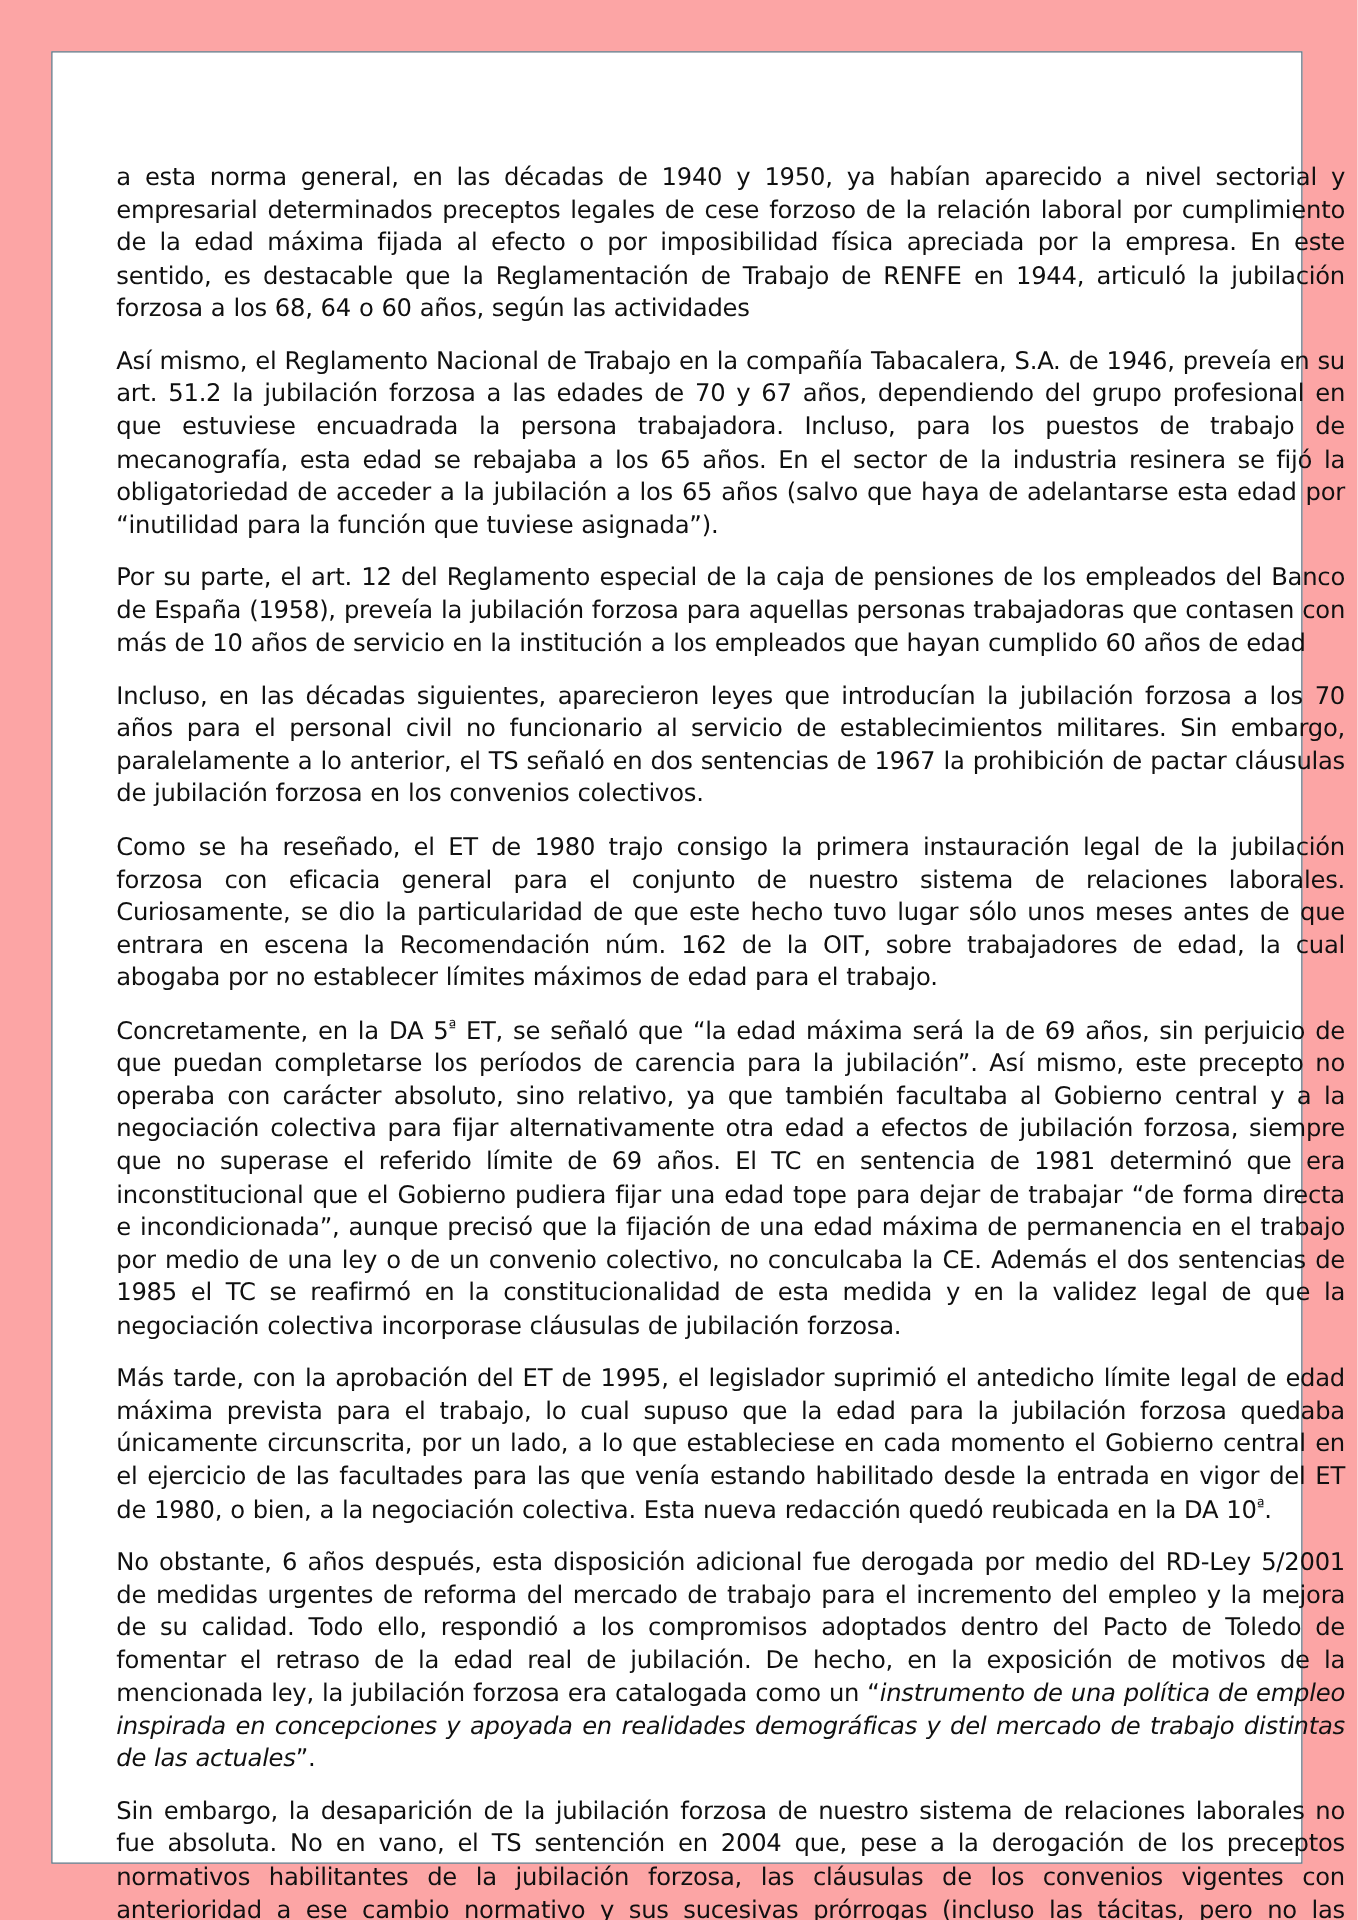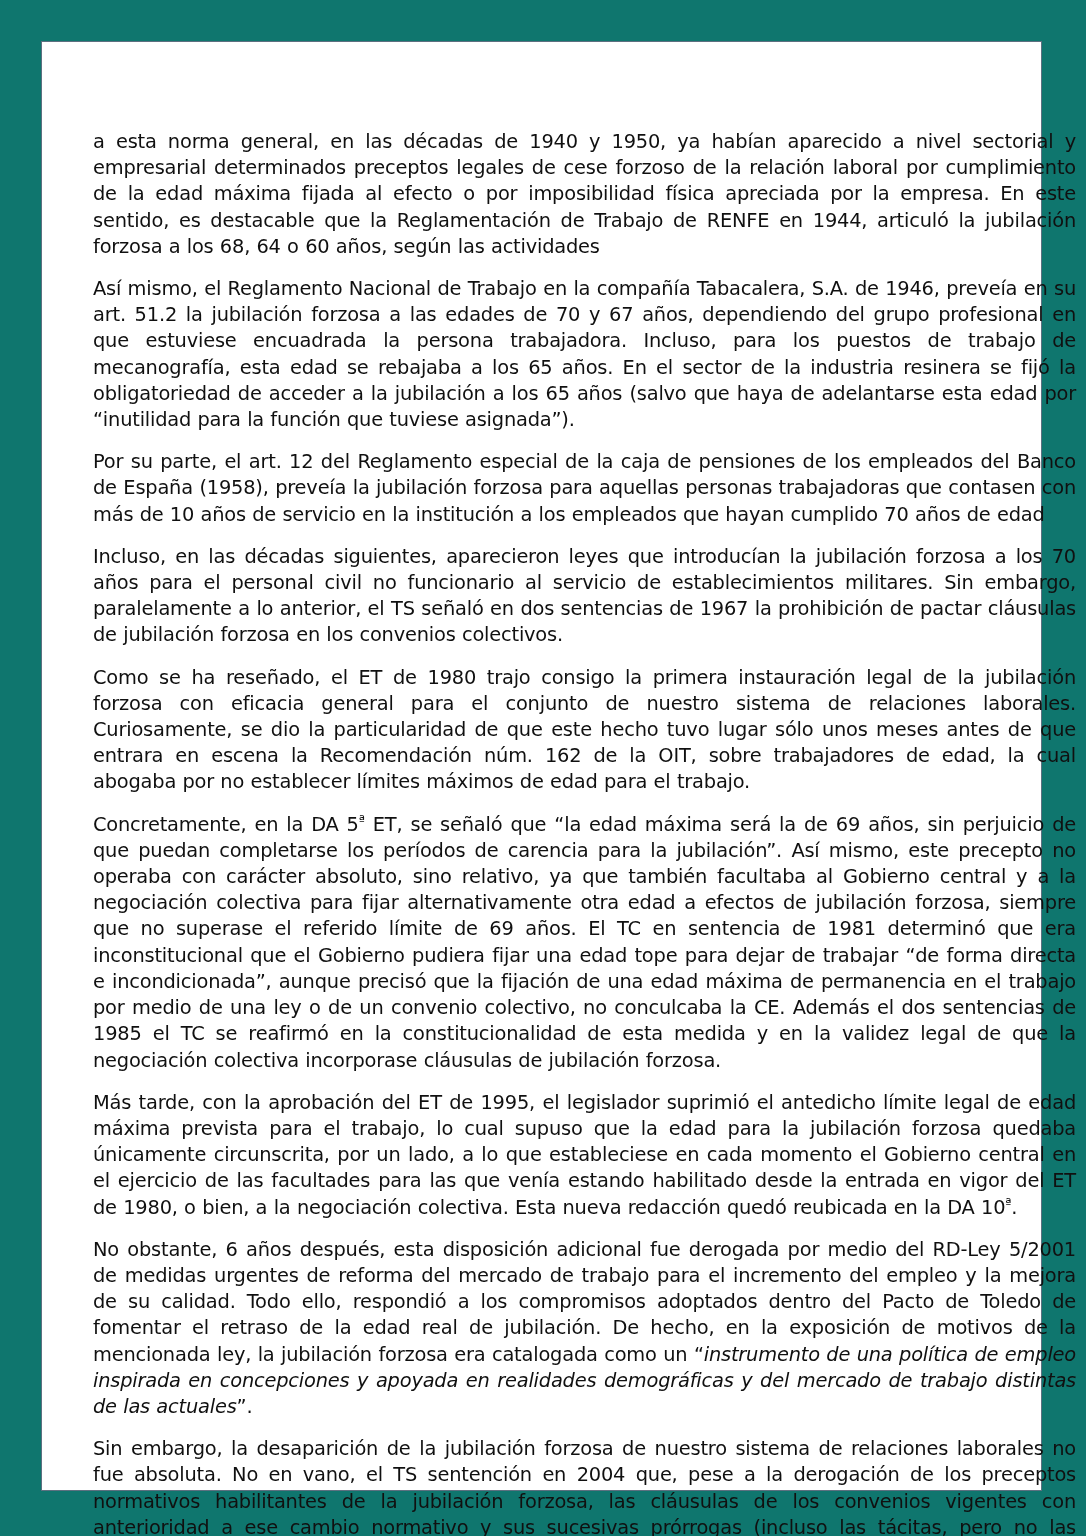--- a/index.html
+++ b/index.html
@@ -15,21 +15,21 @@
     -webkit-font-smoothing: antialiased;
   }
 
   
   #page-sheet {
     position: absolute;
     left: 0;
     top: 0;
     width: 1086px;
     height: 1536px;
-    background: #0f766e;
+    background: #fca5a5;
     overflow: hidden;
   }
 
   #page-border {
     position: absolute;
     left: 41px;
     top: 41px;
     width: 1001px;
     height: 1450px;
     border: 1.5px solid #5d7080;
@@ -80,21 +80,21 @@
 <div id="page-sheet">
 
   <div id="page-border">
 
     <div id="text-body">
 
       <p class="para">a esta norma general, en las décadas de 1940 y 1950, ya habían aparecido a nivel sectorial y empresarial determinados preceptos legales de cese forzoso de la relación laboral por cumplimiento de la edad máxima fijada al efecto o por imposibilidad física apreciada por la empresa. En este sentido, es destacable que la Reglamentación de Trabajo de RENFE en 1944, articuló la jubilación forzosa a los 68, 64 o 60 años, según las actividades</p>
 
       <p class="para">Así mismo, el Reglamento Nacional de Trabajo en la compañía Tabacalera, S.A. de 1946, preveía en su art. 51.2 la jubilación forzosa a las edades de 70 y 67 años, dependiendo del grupo profesional en que estuviese encuadrada la persona trabajadora. Incluso, para los puestos de trabajo de mecanografía, esta edad se rebajaba a los 65 años. En el sector de la industria resinera se fijó la obligatoriedad de acceder a la jubilación a los 65 años (salvo que haya de adelantarse esta edad por “inutilidad para la función que tuviese asignada”).</p>
 
-      <p class="para">Por su parte, el art. 12 del Reglamento especial de la caja de pensiones de los empleados del Banco de España (1958), preveía la jubilación forzosa para aquellas personas trabajadoras que contasen con más de 10 años de servicio en la institución a los empleados que hayan cumplido 70 años de edad</p>
+      <p class="para">Por su parte, el art. 12 del Reglamento especial de la caja de pensiones de los empleados del Banco de España (1958), preveía la jubilación forzosa para aquellas personas trabajadoras que contasen con más de 10 años de servicio en la institución a los empleados que hayan cumplido 60 años de edad</p>
 
       <p class="para">Incluso, en las décadas siguientes, aparecieron leyes que introducían la jubilación forzosa a los 70 años para el personal civil no funcionario al servicio de establecimientos militares. Sin embargo, paralelamente a lo anterior, el TS señaló en dos sentencias de 1967 la prohibición de pactar cláusulas de jubilación forzosa en los convenios colectivos.</p>
 
       <p class="para">Como se ha reseñado, el ET de 1980 trajo consigo la primera instauración legal de la jubilación forzosa con eficacia general para el conjunto de nuestro sistema de relaciones laborales. Curiosamente, se dio la particularidad de que este hecho tuvo lugar sólo unos meses antes de que entrara en escena la Recomendación núm. 162 de la OIT, sobre trabajadores de edad, la cual abogaba por no establecer límites máximos de edad para el trabajo.</p>
 
       <p class="para">Concretamente, en la DA 5<sup class="ord">ª</sup> ET, se señaló que “la edad máxima será la de 69 años, sin perjuicio de que puedan completarse los períodos de carencia para la jubilación”. Así mismo, este precepto no operaba con carácter absoluto, sino relativo, ya que también facultaba al Gobierno central y a la negociación colectiva para fijar alternativamente otra edad a efectos de jubilación forzosa, siempre que no superase el referido límite de 69 años. El TC en sentencia de 1981 determinó que era inconstitucional que el Gobierno pudiera fijar una edad tope para dejar de trabajar “de forma directa e incondicionada”, aunque precisó que la fijación de una edad máxima de permanencia en el trabajo por medio de una ley o de un convenio colectivo, no conculcaba la CE. Además el dos sentencias de 1985 el TC se reafirmó en la constitucionalidad de esta medida y en la validez legal de que la negociación colectiva incorporase cláusulas de jubilación forzosa.</p>
 
       <p class="para">Más tarde, con la aprobación del ET de 1995, el legislador suprimió el antedicho límite legal de edad máxima prevista para el trabajo, lo cual supuso que la edad para la jubilación forzosa quedaba únicamente circunscrita, por un lado, a lo que estableciese en cada momento el Gobierno central en el ejercicio de las facultades para las que venía estando habilitado desde la entrada en vigor del ET de 1980, o bien, a la negociación colectiva. Esta nueva redacción quedó reubicada en la DA 10<sup class="ord">ª</sup>.</p>
 
       <p class="para">No obstante, 6 años después, esta disposición adicional fue derogada por medio del RD-Ley 5/2001 de medidas urgentes de reforma del mercado de trabajo para el incremento del empleo y la mejora de su calidad. Todo ello, respondió a los compromisos adoptados dentro del Pacto de Toledo de fomentar el retraso de la edad real de jubilación. De hecho, en la exposición de motivos de la mencionada ley, la jubilación forzosa era catalogada como un “<em class="quote-italic">instrumento de una política de empleo inspirada en concepciones y apoyada en realidades demográficas y del mercado de trabajo distintas de las actuales</em>”.</p>

